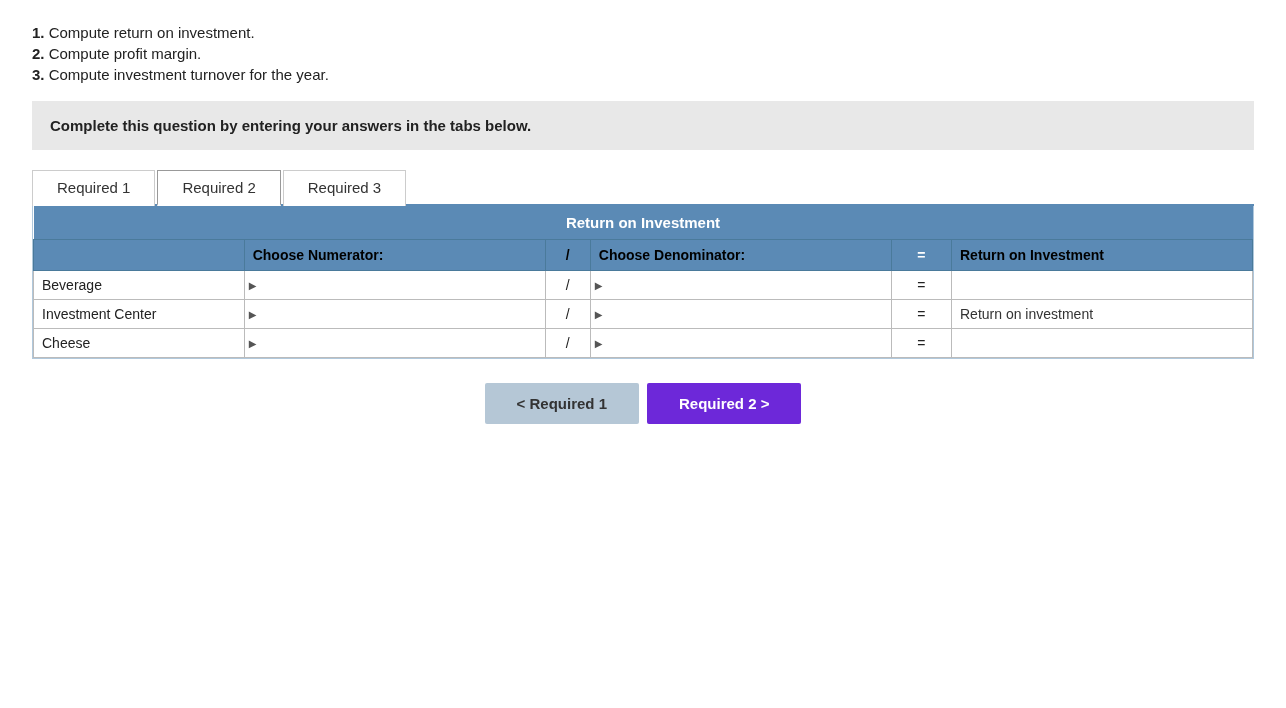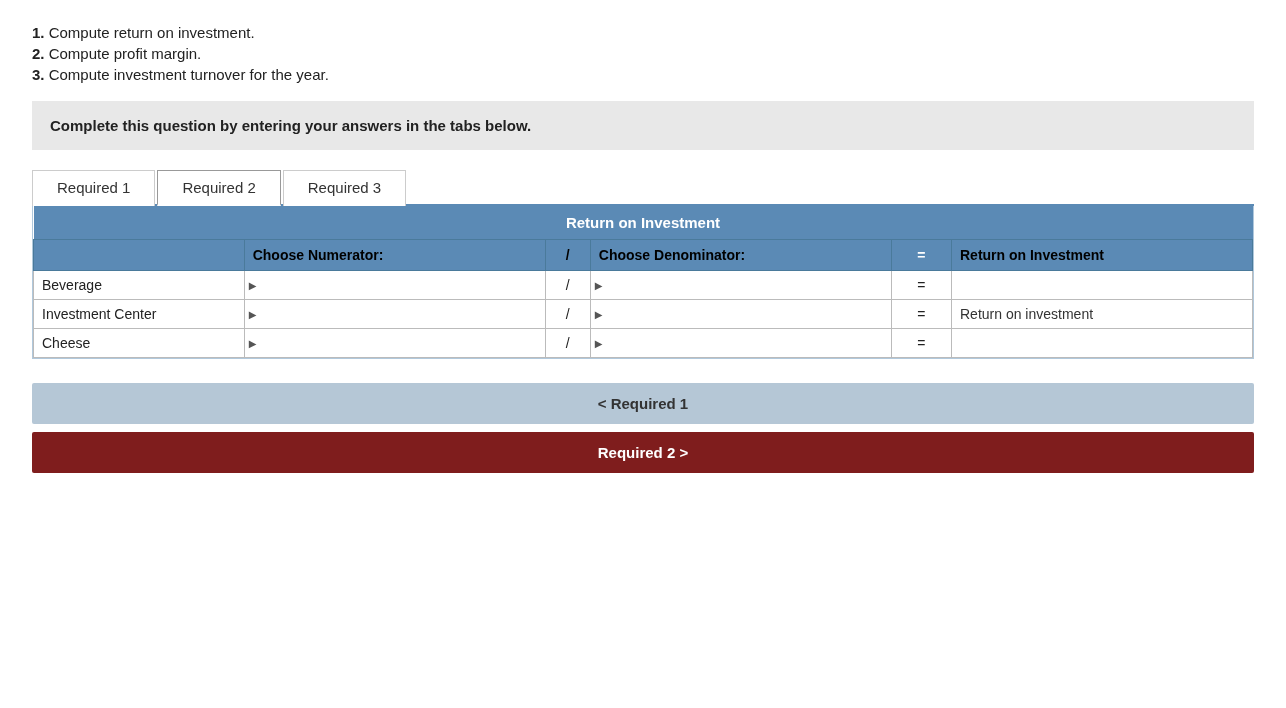--- a/index.html
+++ b/index.html
@@ -139,36 +139,35 @@
     .result-cell {
       background: #fff;
       font-size: 14px;
       color: #333;
     }
     .footer-buttons {
       display: flex;
       justify-content: center;
       gap: 8px;
       margin-top: 24px;
-      flex-direction: column;
     }
     .btn {
       padding: 12px 32px;
       font-size: 15px;
       font-weight: bold;
       border: none;
       cursor: pointer;
       border-radius: 2px;
     }
     .btn-prev {
       background: #b5c7d6;
       color: #333;
     }
     .btn-next {
-      background: #7f1d1d;
+      background: #6d28d9;
       color: #fff;
     }
     .col-label { width: 140px; }
     .col-numerator { width: 200px; }
     .col-slash { width: 30px; text-align: center; }
     .col-denominator { width: 200px; }
     .col-equals { width: 40px; text-align: center; }
     .col-result { width: 200px; }
   </style>
 </head>

